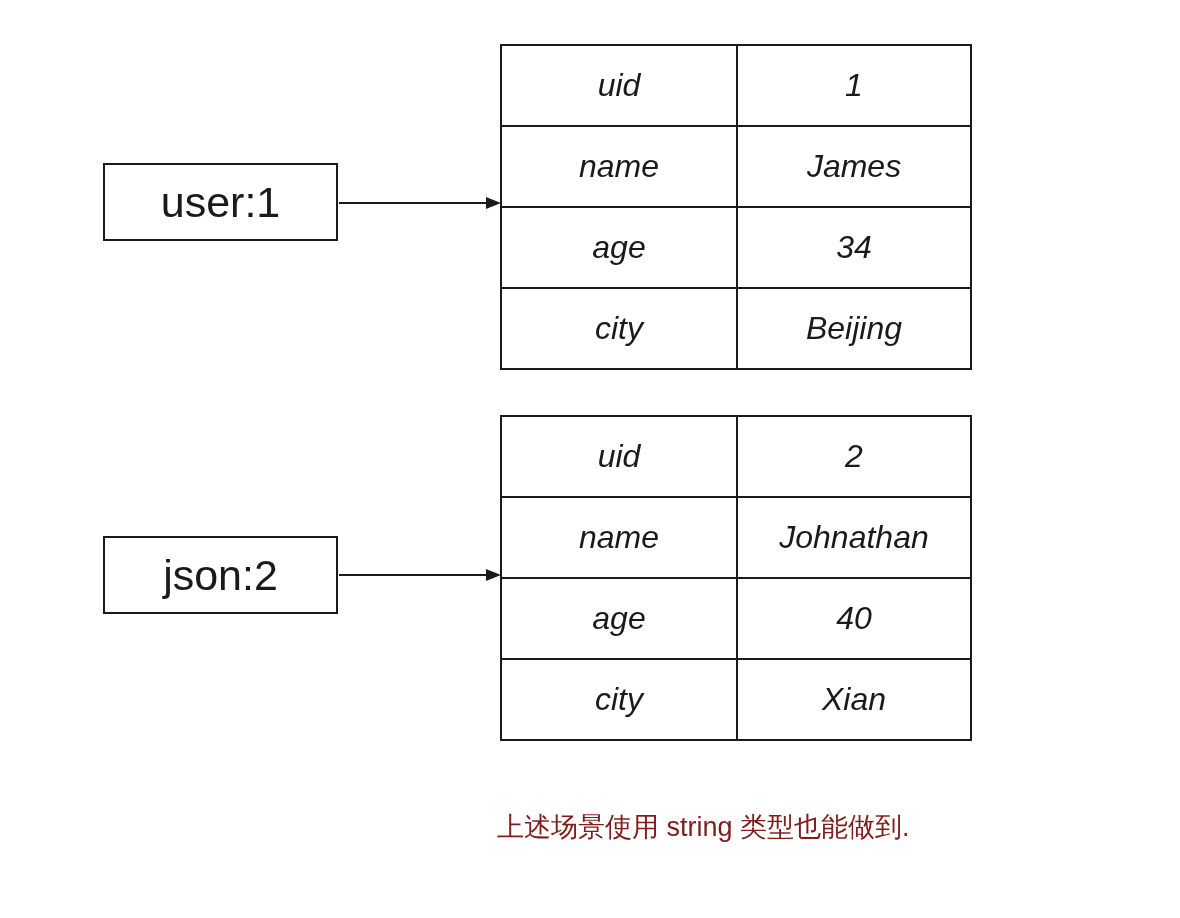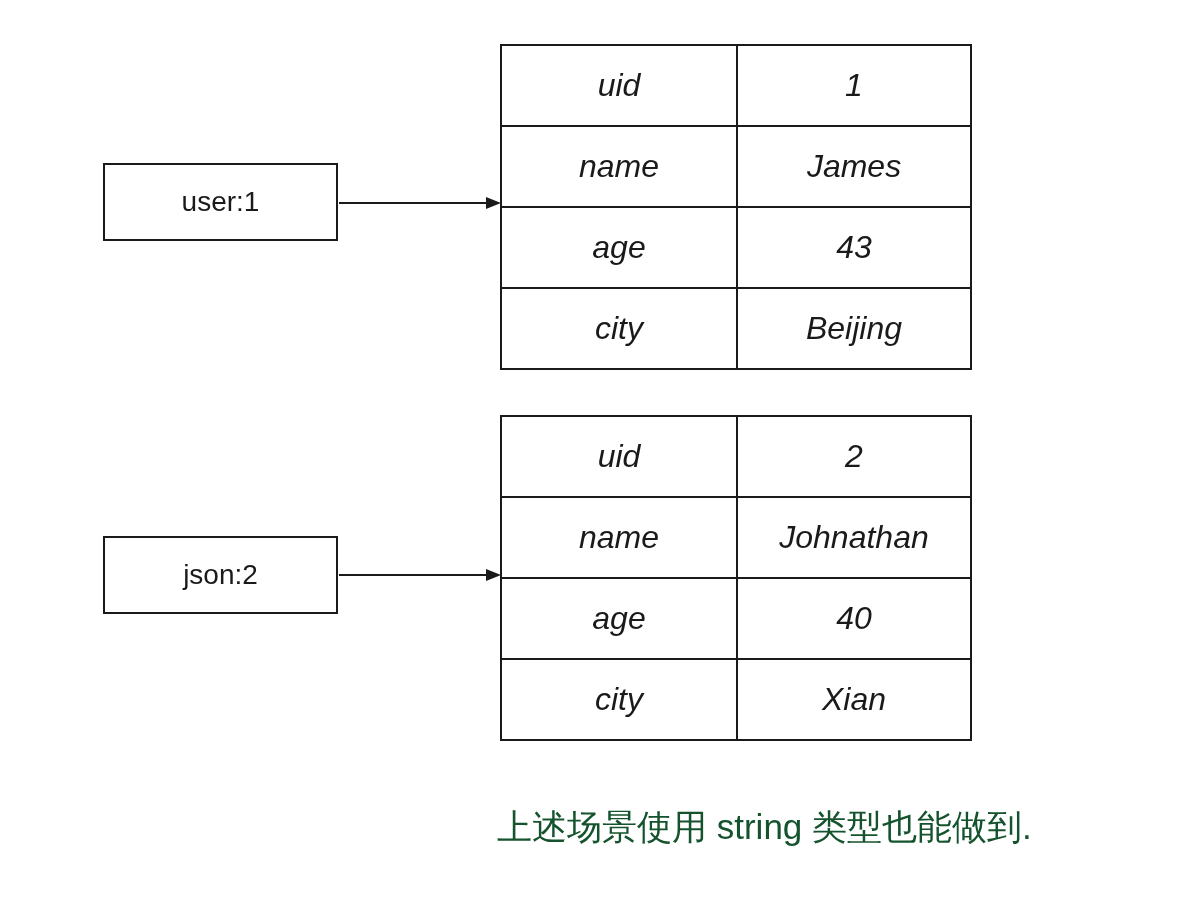--- a/index.html
+++ b/index.html
@@ -17,21 +17,21 @@
     overflow: hidden;
   }
   .entity {
     position: absolute;
     width: 231px;
     height: 74px;
     border: 2px solid #1a1a1a;
     display: flex;
     align-items: center;
     justify-content: center;
-    font-size: 28px;
+    font-size: 43px;
     background: #ffffff;
   }
   .entity-1 { left: 103px; top: 163px; }
   .entity-2 { left: 103px; top: 536px; }
 
   .arrow {
     position: absolute;
     display: block;
   }
   .arrow-1 { left: 338px; top: 193px; }
@@ -56,23 +56,23 @@
     padding: 0;
     font-style: italic;
   }
   .kv-table td.k { width: 234px; }
   .kv-table td.v { width: 232px; }
 
   .caption {
     position: absolute;
     left: 497px;
     top: 804px;
-    font-size: 35px;
+    font-size: 27px;
     line-height: 46px;
-    color: #14532d;
+    color: #7f1d1d;
     white-space: nowrap;
   }
 </style>
 </head>
 <body>
 
 <div class="canvas">
 
   <div class="entity entity-1">
     <span>user:1</span>
@@ -88,21 +88,21 @@
         <tr>
       <td class="k">uid</td>
       <td class="v">1</td>
     </tr>
     <tr>
       <td class="k">name</td>
       <td class="v">James</td>
     </tr>
     <tr>
       <td class="k">age</td>
-      <td class="v">43</td>
+      <td class="v">34</td>
     </tr>
     <tr>
       <td class="k">city</td>
       <td class="v">Beijing</td>
     </tr>
   </tbody>
     </table>
 
   <div class="entity entity-2">
     <span>json:2</span>

